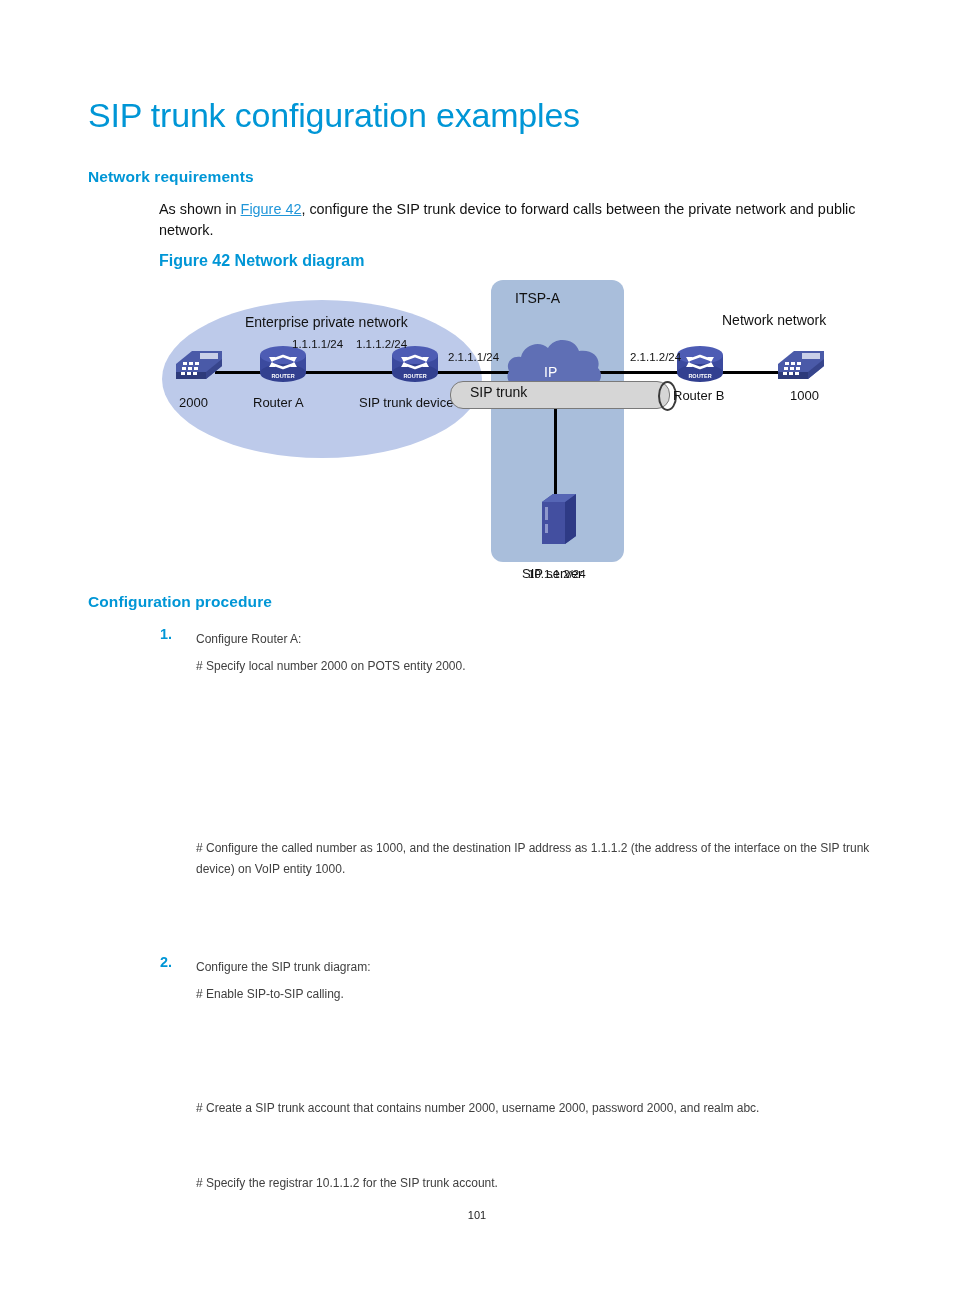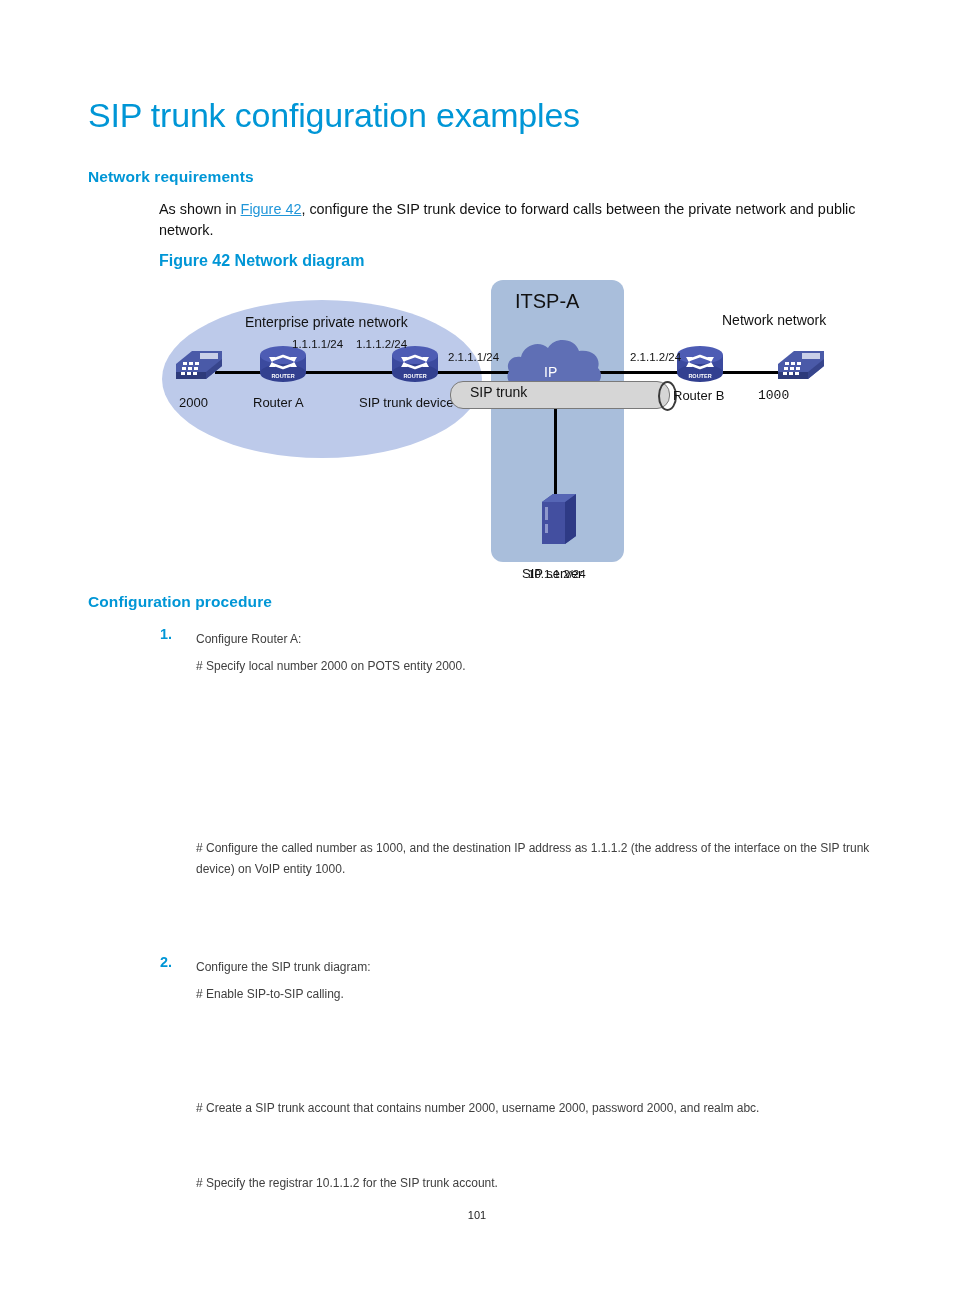--- a/index.html
+++ b/index.html
@@ -196,21 +196,21 @@
 </div>
 
 <div class="fig-caption">Figure 42 Network diagram</div>
 
 <div id="figure">
 
   <div class="ellipse-zone"></div>
   <div class="itsp-box"></div>
 
   <div class="lbl" style="left:85px; top:36px; font-size:14px;">Enterprise private network</div>
-  <div class="lbl" style="left:355px; top:12px; font-size:20px;">ITSP-A</div>
+  <div class="lbl" style="left:355px; top:12px; font-size:14px;">ITSP-A</div>
   <div class="lbl" style="left:562px; top:34px; font-size:14px;">Network network</div>
 
   <div class="link-line" style="left:55px;  top:93px; width:52px;"></div>
   <div class="link-line" style="left:140px; top:93px; width:102px;"></div>
   <div class="link-line" style="left:272px; top:93px; width:85px;"></div>
   <div class="link-line" style="left:432px; top:93px; width:92px;"></div>
   <div class="link-line" style="left:557px; top:93px; width:62px;"></div>
 
   <div class="link-line-v" style="left:394px; top:126px; height:90px;"></div>
 
@@ -322,21 +322,21 @@
           <rect x="25" y="20" width="4" height="3"></rect>
         <rect x="12" y="25" width="4" height="3"></rect>
           <rect x="18" y="25" width="4" height="3"></rect>
           <rect x="24" y="25" width="4" height="3"></rect>
         <rect x="11" y="30" width="4" height="3"></rect>
           <rect x="17" y="30" width="4" height="3"></rect>
           <rect x="23" y="30" width="4" height="3"></rect>
       </g>
     </svg>
   </div>
-  <div class="lbl" style="left:598px; top:110px;font-family:Liberation Mono, monospace;">1000</div>
+  <div class="lbl" style="left:630px; top:110px;">1000</div>
 
   <div style="position:absolute; left:378px; top:212px;">
     <svg width="42" height="58" viewBox="0 0 42 58">
       <polygon points="4,12 15,4 38,4 38,46 27,54 4,54" fill="#3b4a9e"></polygon>
       <polygon points="4,12 27,12 27,54 4,54" fill="#434fa0"></polygon>
       <polygon points="27,12 38,4 38,46 27,54" fill="#2e3a85"></polygon>
       <polygon points="4,12 15,4 38,4 27,12" fill="#5666b5"></polygon>
       <rect x="7" y="17" width="3" height="13" fill="#8e98cc"></rect>
       <rect x="7" y="34" width="3" height="9" fill="#8e98cc"></rect>
     </svg>

